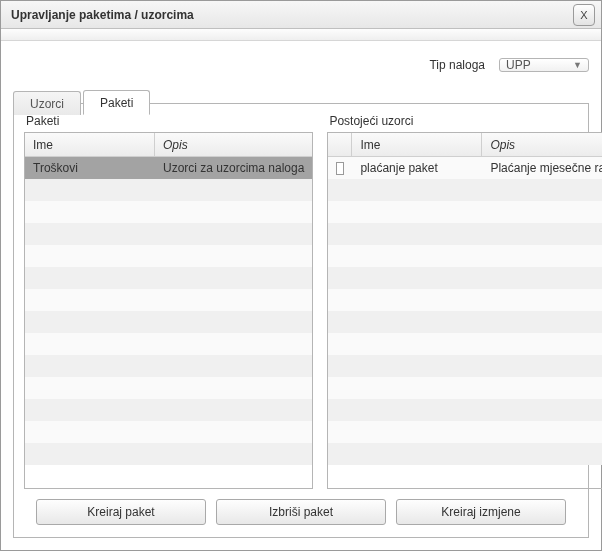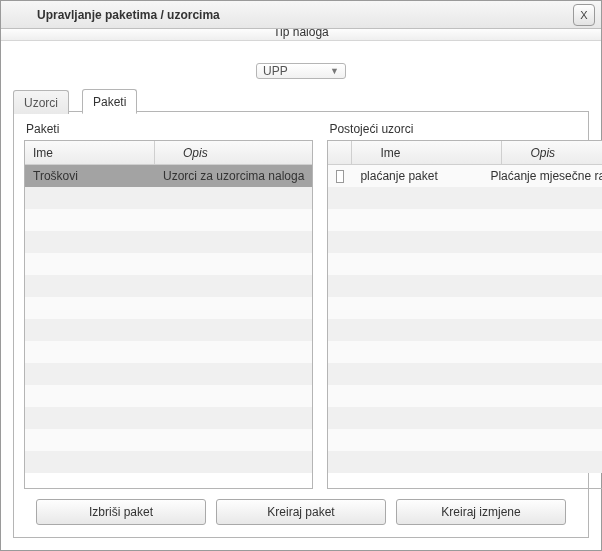--- a/index.html
+++ b/index.html
@@ -24,21 +24,20 @@
     background: linear-gradient(#f7f7f7, #e7e7e7);
     border-bottom: 1px solid #bfbfbf;
     display: flex;
     align-items: center;
     padding: 0 6px 0 10px;
     position: relative;
   }
   .titlebar .title {
     font-weight: bold;
     color: #333;
-    margin-left: 26px;
   }
   .close-btn {
     position: absolute;
     right: 6px;
     top: 3px;
     width: 22px;
     height: 22px;
     border: 1px solid #9a9a9a;
     border-radius: 4px;
     background: linear-gradient(#fefefe, #e3e3e3);
@@ -57,29 +56,27 @@
     flex: 1;
     padding: 10px 12px 12px 12px;
     display: flex;
     flex-direction: column;
     min-height: 0;
   }
   .top-row {
     display: flex;
     justify-content: flex-end;
     align-items: center;
-    gap: 24px;
+    gap: 14px;
     height: 28px;
-    margin-bottom: 8px;
-    flex-direction: column;
   }
   .top-row label { color: #333; }
   .select {
     width: 90px;
-    height: 22px;
+    height: 14px;
     border: 1px solid #b5b5b5;
     border-radius: 3px;
     background: linear-gradient(#fff, #f1f1f1);
     display: flex;
     align-items: center;
     justify-content: space-between;
     padding: 0 6px;
     color: #555;
     cursor: pointer;
   }
@@ -89,32 +86,32 @@
   }
   .tabs {
     display: flex;
     align-items: flex-end;
     height: 24px;
     position: relative;
     z-index: 2;
   }
   .tab {
     height: 24px;
-    padding: 0 10px;
+    padding: 0 16px;
     border: 1px solid #b5b5b5;
     border-bottom: none;
     background: linear-gradient(#f5f5f5, #e9e9e9);
     border-radius: 3px 3px 0 0;
-    margin-right: 13px;
+    margin-right: 2px;
     display: flex;
     align-items: center;
     color: #555;
     cursor: pointer;
     position: relative;
-    top: 3px;
+    top: 12px;
   }
   .tab.active {
     background: #fff;
     color: #333;
     height: 25px;
     border-bottom: 1px solid #fff;
     z-index: 3;
   }
   .tabpane {
     border: 1px solid #b5b5b5;
@@ -147,21 +144,20 @@
     min-height: 0;
     display: flex;
     flex-direction: column;
   }
   .grid-head {
     display: flex;
     height: 24px;
     background: linear-gradient(#fafafa, #ececec);
     border-bottom: 1px solid #cfcfcf;
     flex: 0 0 auto;
-    gap: 20px;
   }
   .grid-head .hcell {
     border-right: 1px solid #cfcfcf;
     display: flex;
     align-items: center;
     padding: 0 8px;
     color: #333;
     overflow: hidden;
     white-space: nowrap;
   }
@@ -393,20 +389,20 @@
                   <div class="cell col-name-r"></div>
                   <div class="cell col-desc-r"></div>
                 </div>
               </div>
           </div>
         </div>
 
       </div>
 
       <div class="button-row">
+        <div class="btn">Kreiraj paket</div>
         <div class="btn">Izbriši paket</div>
-        <div class="btn">Kreiraj paket</div>
         <div class="btn">Kreiraj izmjene</div>
       </div>
     </div>
 
   </div>
 </div>
 
 </body></html>

